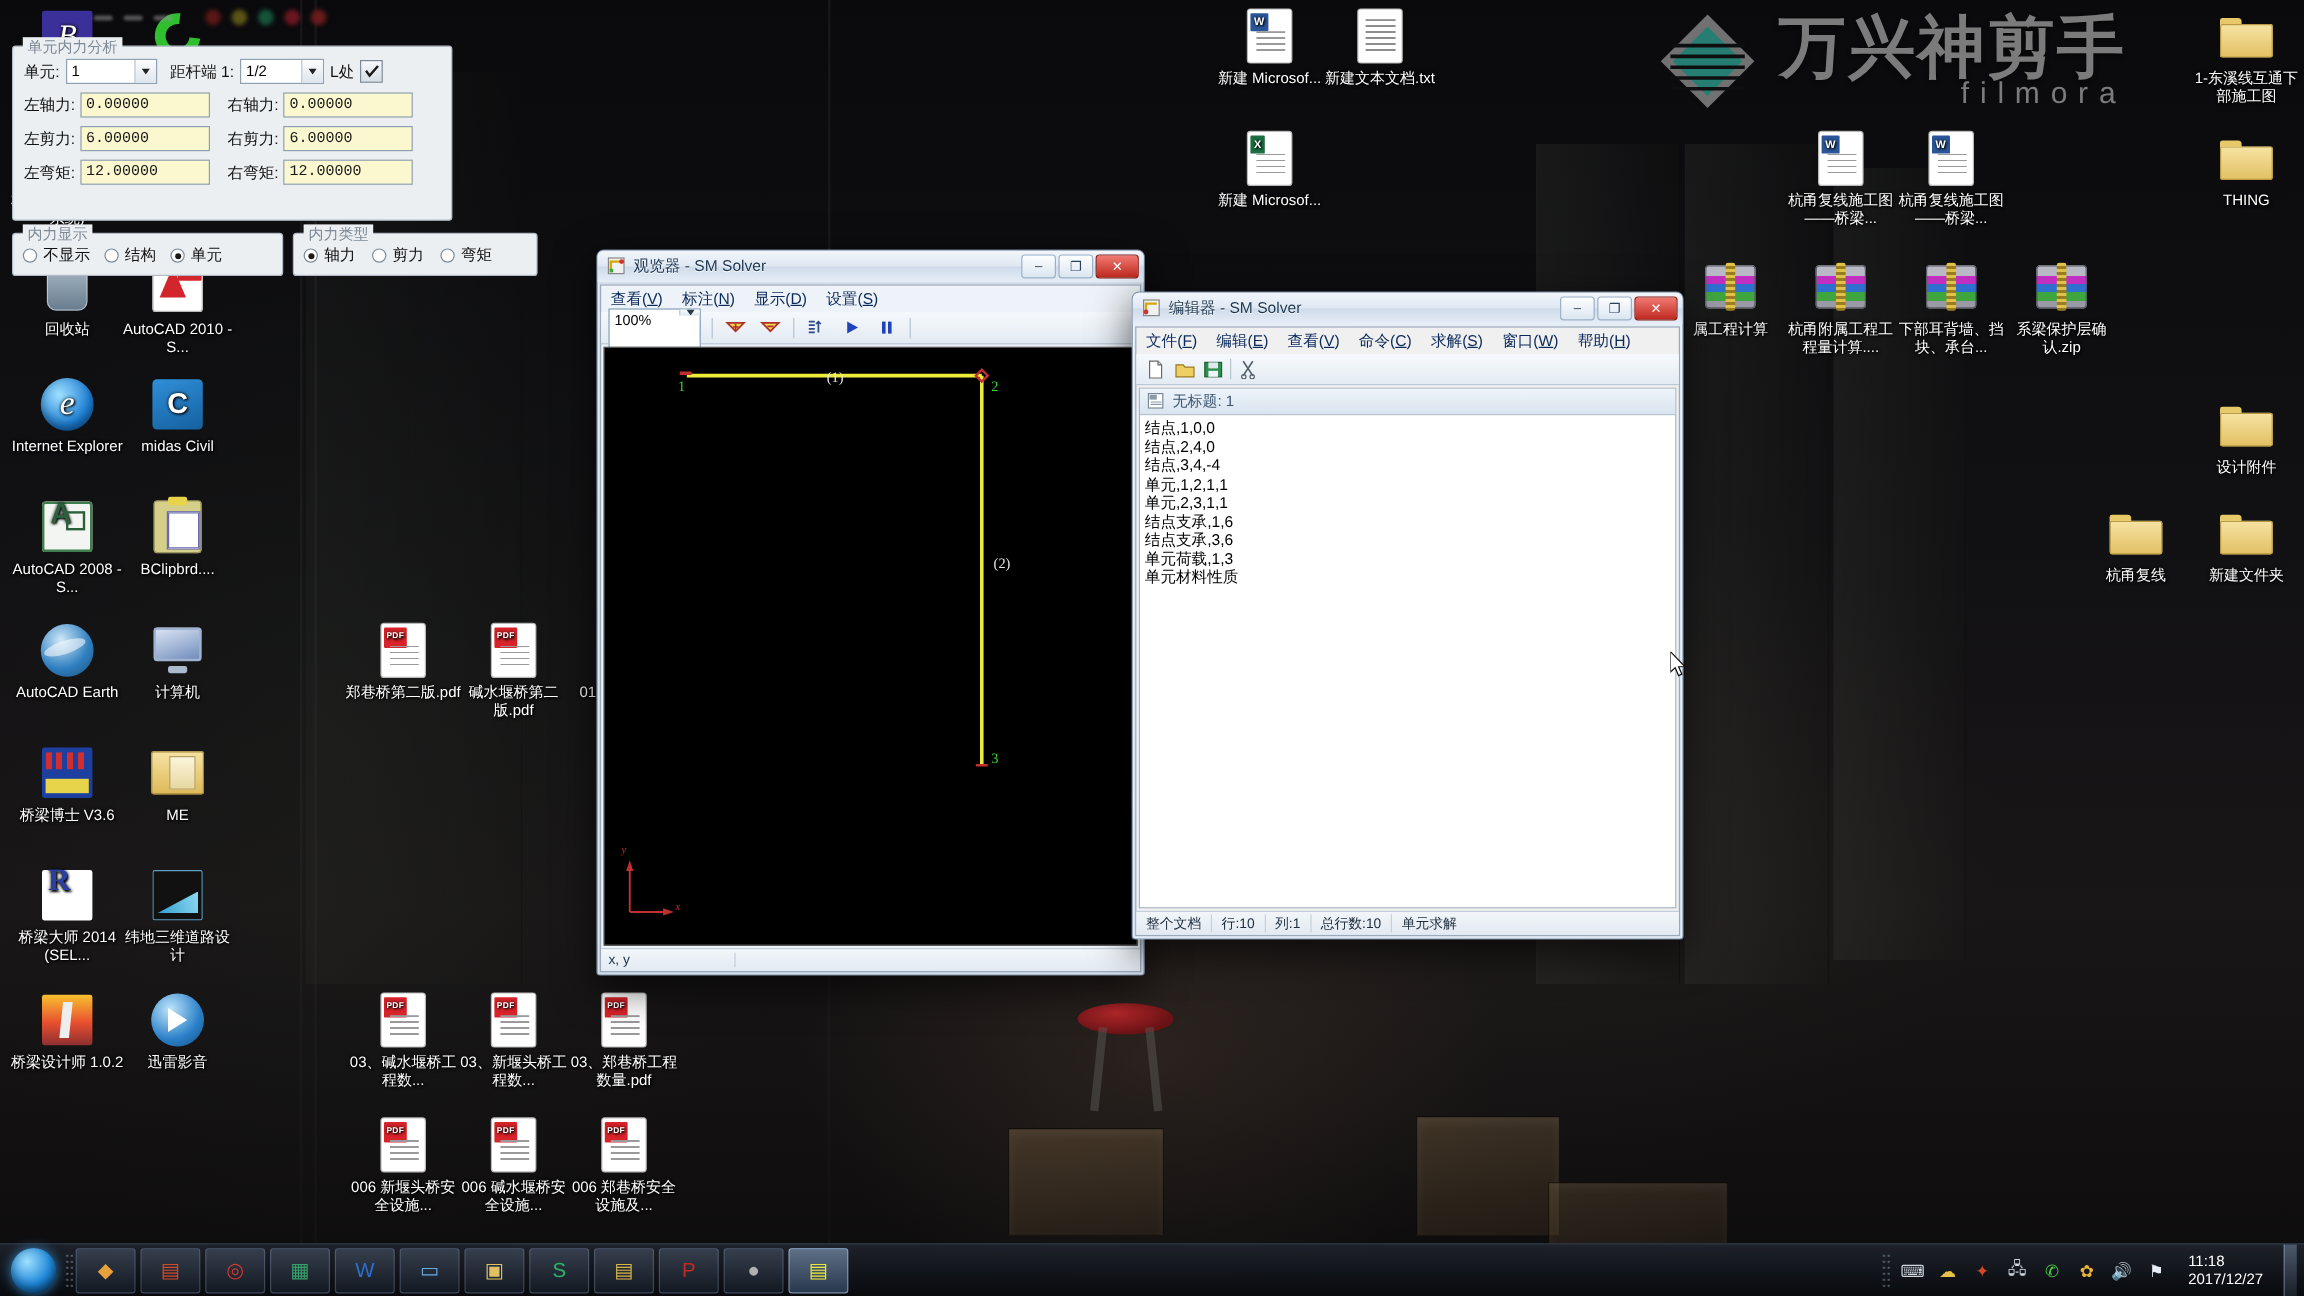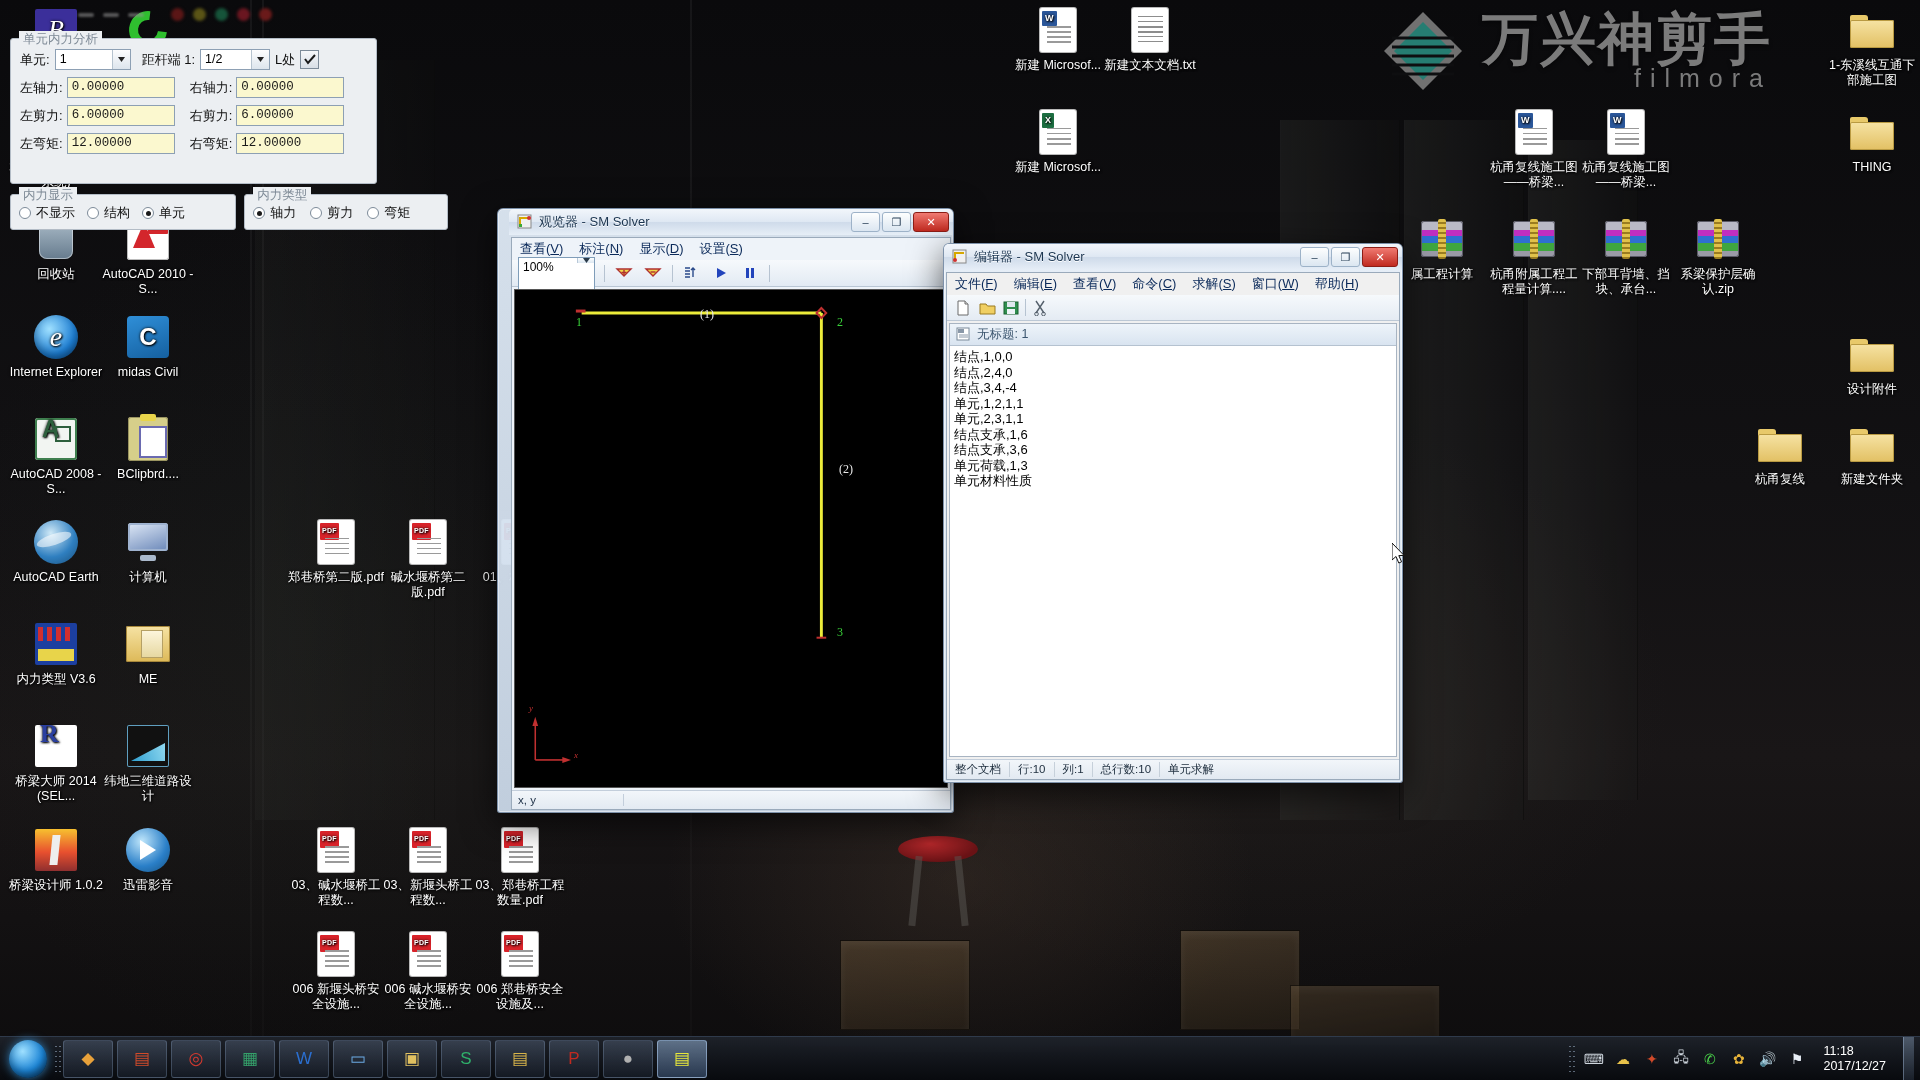--- a/index.html
+++ b/index.html
@@ -183,21 +183,21 @@
   .win-title .t-txt{flex:1; white-space:nowrap; overflow:hidden; text-shadow:0 1px 0 #fff;}
   .win-btns{display:flex; gap:2px;}
   .wbtn{width:29px;height:20px;border:1px solid #9db2c8;border-radius:3px;
     background:linear-gradient(180deg,#fdfefe,#dbe6f1);display:flex;align-items:center;justify-content:center;
     color:#2a4058;font-size:11px;}
   .wbtn.close{background:linear-gradient(180deg,#f07a72,#c02a20);border-color:#8c1d16;color:#fff;width:36px;}
   .win-menu{height:22px;display:flex;align-items:center;gap:16px;padding:0 8px;font-size:13px;color:#0b2a5a;}
   .win-menu span u{text-decoration:underline;}
 
   
-  #viewer{left:497px; top:208px; width:457px; height:605px;padding-left:11px;}
+  #viewer{left:497px; top:208px; width:457px; height:605px;}
   #viewer .vbody{margin:2px;border:1px solid #9aaabb;background:#eef3f9;height:calc(100% - 30px);
     display:flex;flex-direction:column;}
   #viewer-toolbar{height:27px;display:flex;align-items:center;gap:9px;padding:2px 6px;
     background:linear-gradient(180deg,#f6f9fc,#e2eaf3);border-bottom:1px solid #b9c6d4;}
   .combo{display:flex;align-items:flex-start;height:33px;border:1px solid #7f9db9;background:#fff;}
   .combo .cval{min-width:58px;padding:0 4px;font-size:12px;line-height:18px;color:#000;}
   .combo .carrow{width:17px;border-left:1px solid #b8c8d8;
     background:linear-gradient(180deg,#fbfdfe,#dce7f1);display:flex;align-items:center;justify-content:center;}
   .tbico{width:20px;height:19px;display:flex;align-items:center;justify-content:center;font-size:13px;}
   .tsep{width:1px;height:17px;background:#b6c3d1;}
@@ -406,21 +406,21 @@
     <div class="dicon" style="left: 100px; top: 518px;">
       <div class="glyph">
         <div class="ic-pc"></div>
       </div>
       <span class="lbl">计算机</span>
     </div>
     <div class="dicon" style="left: 8px; top: 620px;">
       <div class="glyph">
         <div class="ic-qlbs"></div>
       </div>
-      <span class="lbl">内力类型 V3.6</span>
+      <span class="lbl">桥梁博士 V3.6</span>
     </div>
     <div class="dicon" style="left: 100px; top: 620px;">
       <div class="glyph">
         <div class="ic-me"></div>
       </div>
       <span class="lbl">ME</span>
     </div>
     <div class="dicon" style="left: 8px; top: 722px;">
       <div class="glyph">
         <div class="ic-qlds"></div>

